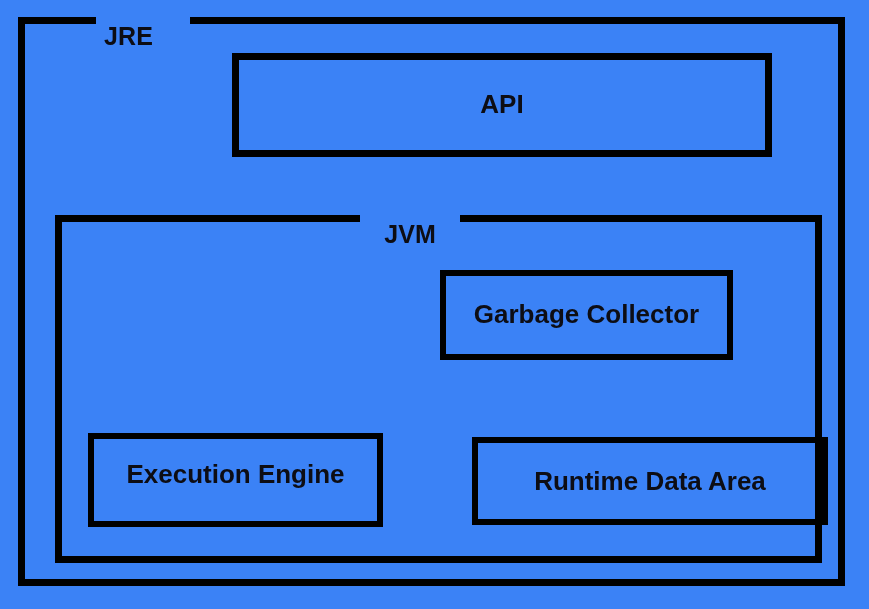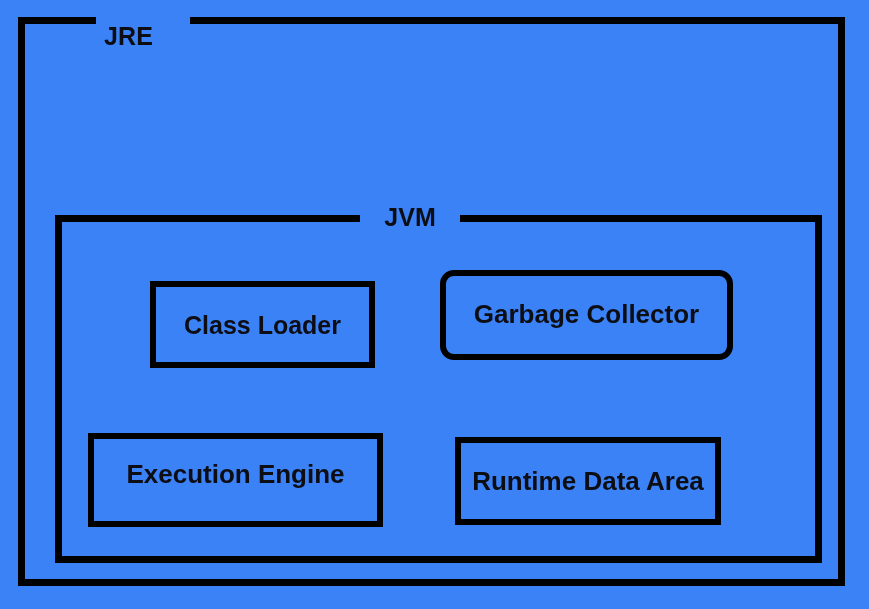--- a/index.html
+++ b/index.html
@@ -104,21 +104,21 @@
     position: absolute;
     left: 460px;
     top: 215px;
     width: 362px;
     height: 7px;
     background: #000000;
   }
   .jvm-label {
     position: absolute;
     left: 360px;
-    top: 205px;
+    top: 222px;
     width: 100px;
     text-align: center;
     font-size: 25px;
     font-weight: bold;
     color: #0d0d14;
     line-height: 1;
     white-space: nowrap;
   }
 
   
@@ -132,48 +132,48 @@
     text-align: center;
     font-weight: bold;
     color: #0d0d14;
     line-height: 1;
     white-space: nowrap;
   }
 
   .box-class-loader { left: 150px; top: 281px; width: 225px; height: 87px; }
   .box-class-loader .comp-label { top: 26px; font-size: 25px; }
 
-  .box-garbage-collector { left: 440px; top: 270px; width: 293px; height: 90px; border-radius: 14px; }
+  .box-garbage-collector { left: 440px; top: 270px; width: 293px; height: 90px; }
   .box-garbage-collector .comp-label { top: 25px; font-size: 26px; }
 
   .box-execution-engine { left: 88px; top: 433px; width: 295px; height: 94px; padding-left: 6px; }
   .box-execution-engine .comp-label { top: 22px; font-size: 26px; }
 
-  .box-runtime-data-area { left: 455px; top: 437px; width: 266px; height: 88px; }
+  .box-runtime-data-area { left: 472px; top: 437px; width: 356px; height: 88px; }
   .box-runtime-data-area .comp-label { top: 25px; font-size: 26px; }
 </style>
 </head>
 <body>
 
 <div id="canvas">
 
   <div class="box outer-jre"></div>
   <div class="jre-top-left"></div>
   <div class="jre-top-right"></div>
   <div class="jre-label">JRE</div>
 
+  <div class="box api-box">
+    <div class="api-label">API</div>
+  </div>
 
   <div class="box jvm-box"></div>
   <div class="jvm-top-left"></div>
   <div class="jvm-top-right"></div>
   <div class="jvm-label">JVM</div>
 
-  <div class="box comp box-class-loader">
-    <div class="comp-label">Class Loader</div>
-  </div>
 
   <div class="box comp box-garbage-collector">
     <div class="comp-label">Garbage Collector</div>
   </div>
 
   <div class="box comp box-execution-engine">
     <div class="comp-label">Execution Engine</div>
   </div>
 
   <div class="box comp box-runtime-data-area">

